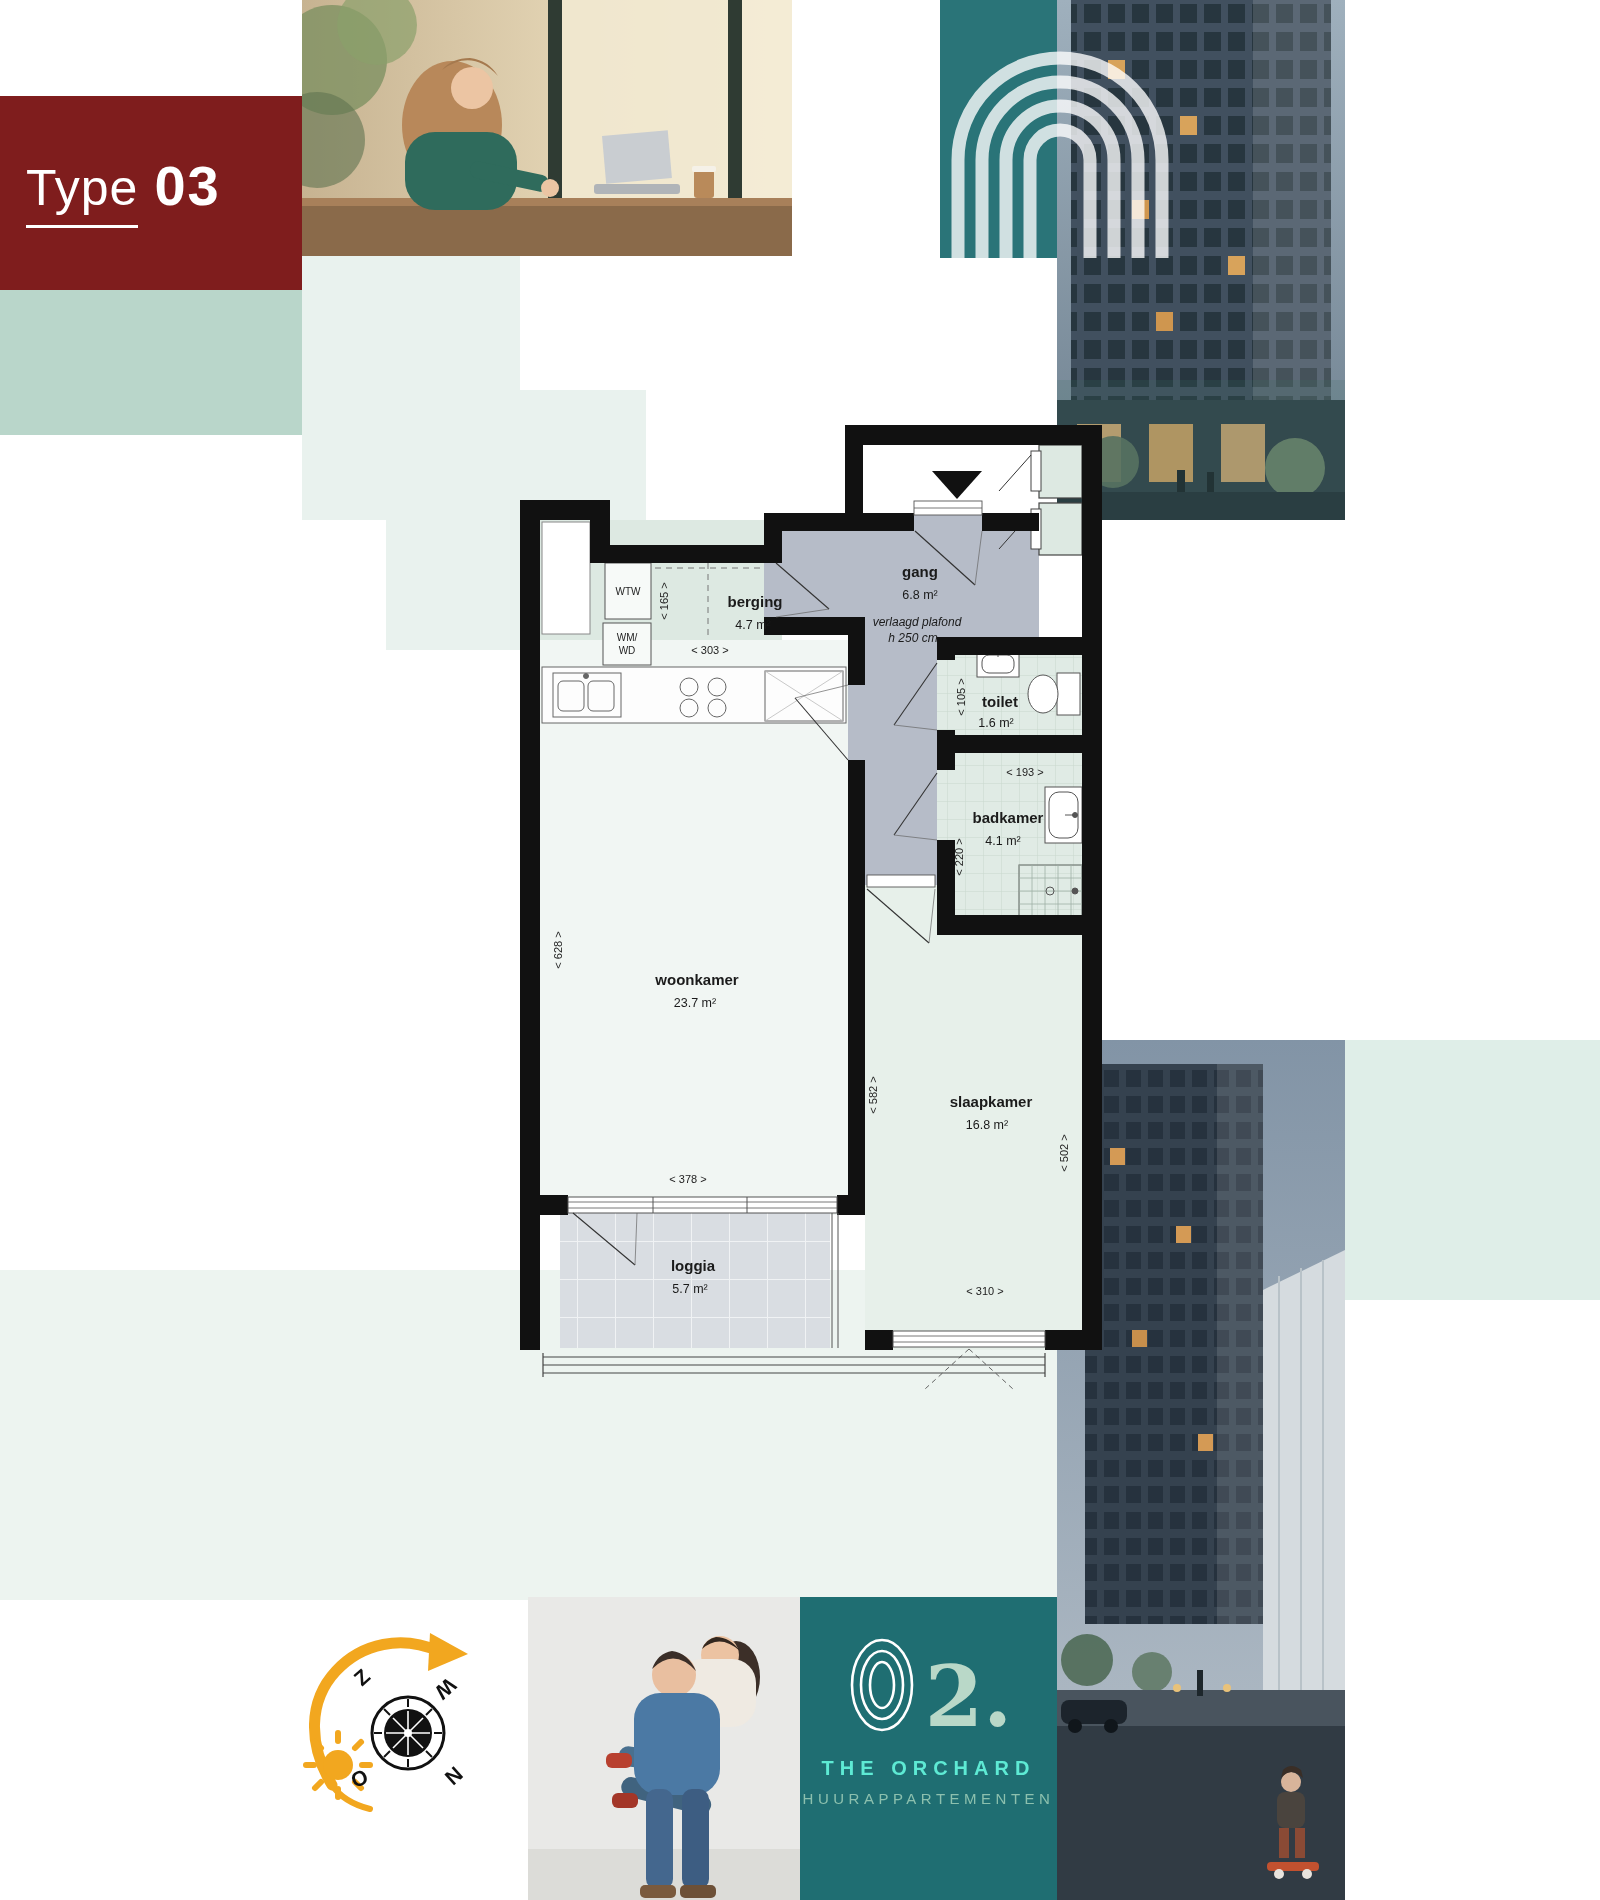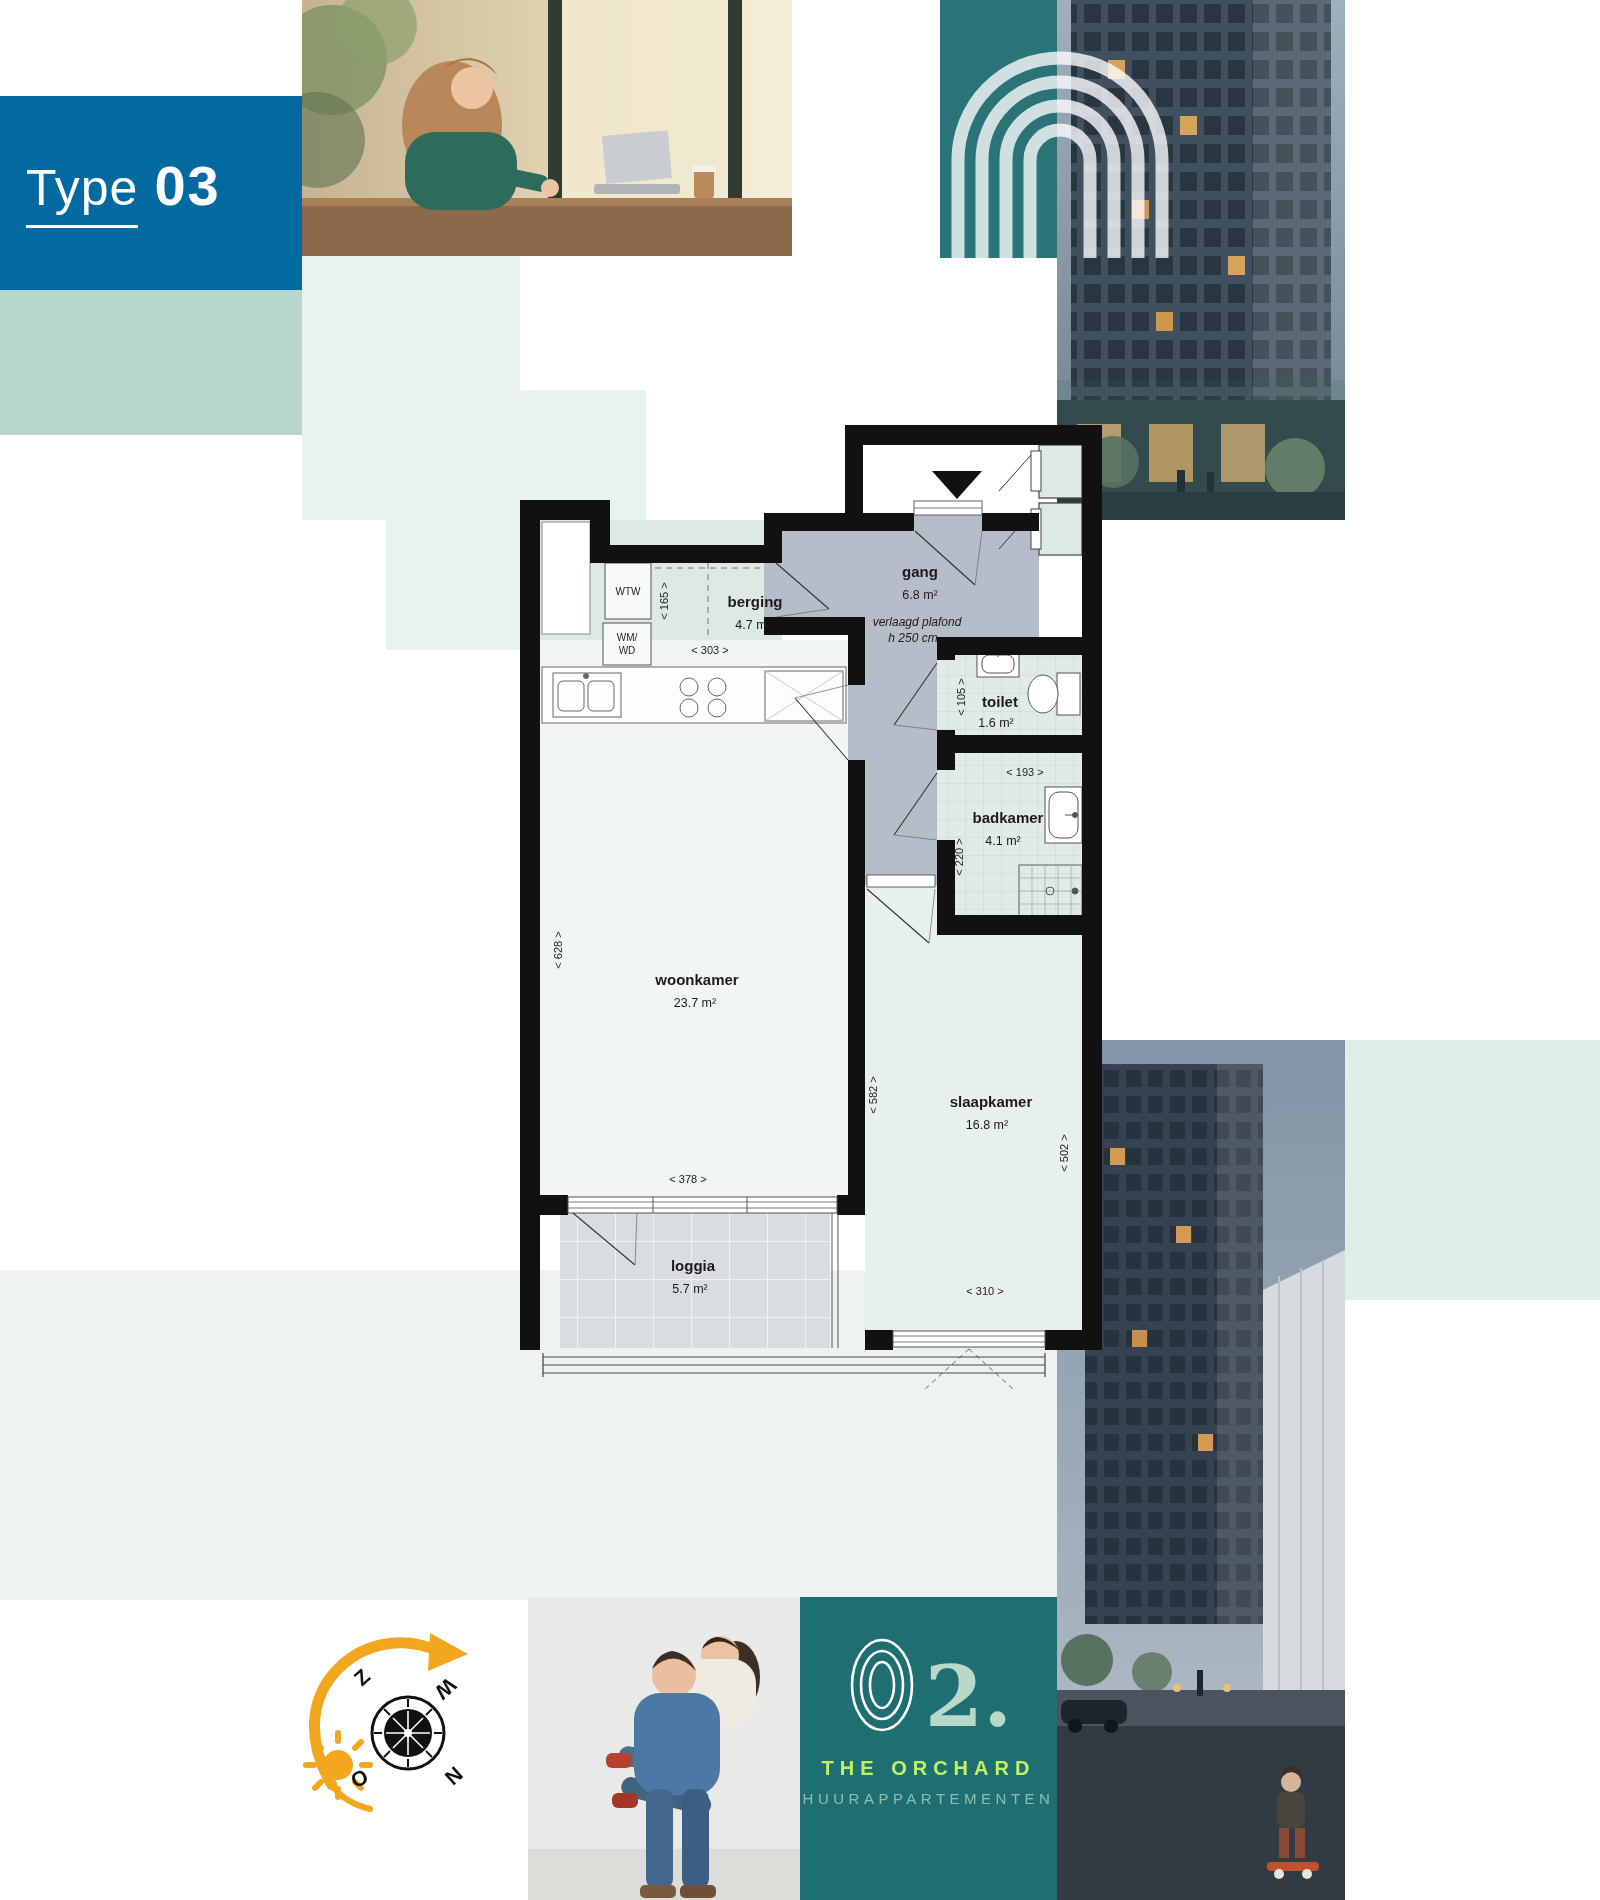--- a/index.html
+++ b/index.html
@@ -2,30 +2,30 @@
 <html><head>
 <meta charset="utf-8">
 <style>
   html,body{margin:0;padding:0;background:#ffffff;}
   body{font-family:"Liberation Sans",sans-serif;}
   #page{position:relative;width:1600px;height:1900px;background:#ffffff;overflow:hidden;}
   .abs{position:absolute;}
   
   .tile{position:absolute;}
   
-  #type-block{left:0;top:96px;width:302px;height:194px;background:#0369a1;display:flex;align-items:center;z-index:2;}
+  #type-block{left:0;top:96px;width:302px;height:194px;background:#7f1d1d;display:flex;align-items:center;z-index:2;}
   #type-block .inner{padding-left:26px;display:flex;align-items:baseline;color:#ffffff;}
   #type-label{font-size:50px;font-weight:400;letter-spacing:1px;padding-bottom:12px;border-bottom:3px solid #ffffff;line-height:1;}
   #type-number{font-size:56px;font-weight:800;margin-left:16px;line-height:1;letter-spacing:2px;}
   
   #logo-block{left:800px;top:1597px;width:257px;height:303px;background:#1f6e72;z-index:2;
               display:flex;flex-direction:column;align-items:center;}
   #logo-mono{display:flex;align-items:flex-end;margin-top:34px;height:104px;}
   #logo-two{font-family:"DejaVu Serif",serif;font-weight:bold;font-size:84px;line-height:0.9;color:#b9d8c8;margin-left:6px;}
-  #logo-name{color:#bef264;font-weight:bold;font-size:20px;letter-spacing:6px;margin-top:22px;white-space:nowrap;}
+  #logo-name{color:#5eead4;font-weight:bold;font-size:20px;letter-spacing:6px;margin-top:22px;white-space:nowrap;}
   #logo-tagline{color:#8cc0ae;font-size:15px;letter-spacing:4.5px;margin-top:10px;white-space:nowrap;}
   svg text{font-family:"Liberation Sans",sans-serif;}
   .room-name{font-size:15px;font-weight:bold;fill:#1b1b1b;}
   .room-area{font-size:12.5px;fill:#1b1b1b;}
   .dim{font-size:11px;fill:#222222;}
   .small-lbl{font-size:10px;fill:#222222;}
   .note-italic{font-size:12px;font-style:italic;fill:#1b1b1b;}
 </style>
 </head>
 <body>

